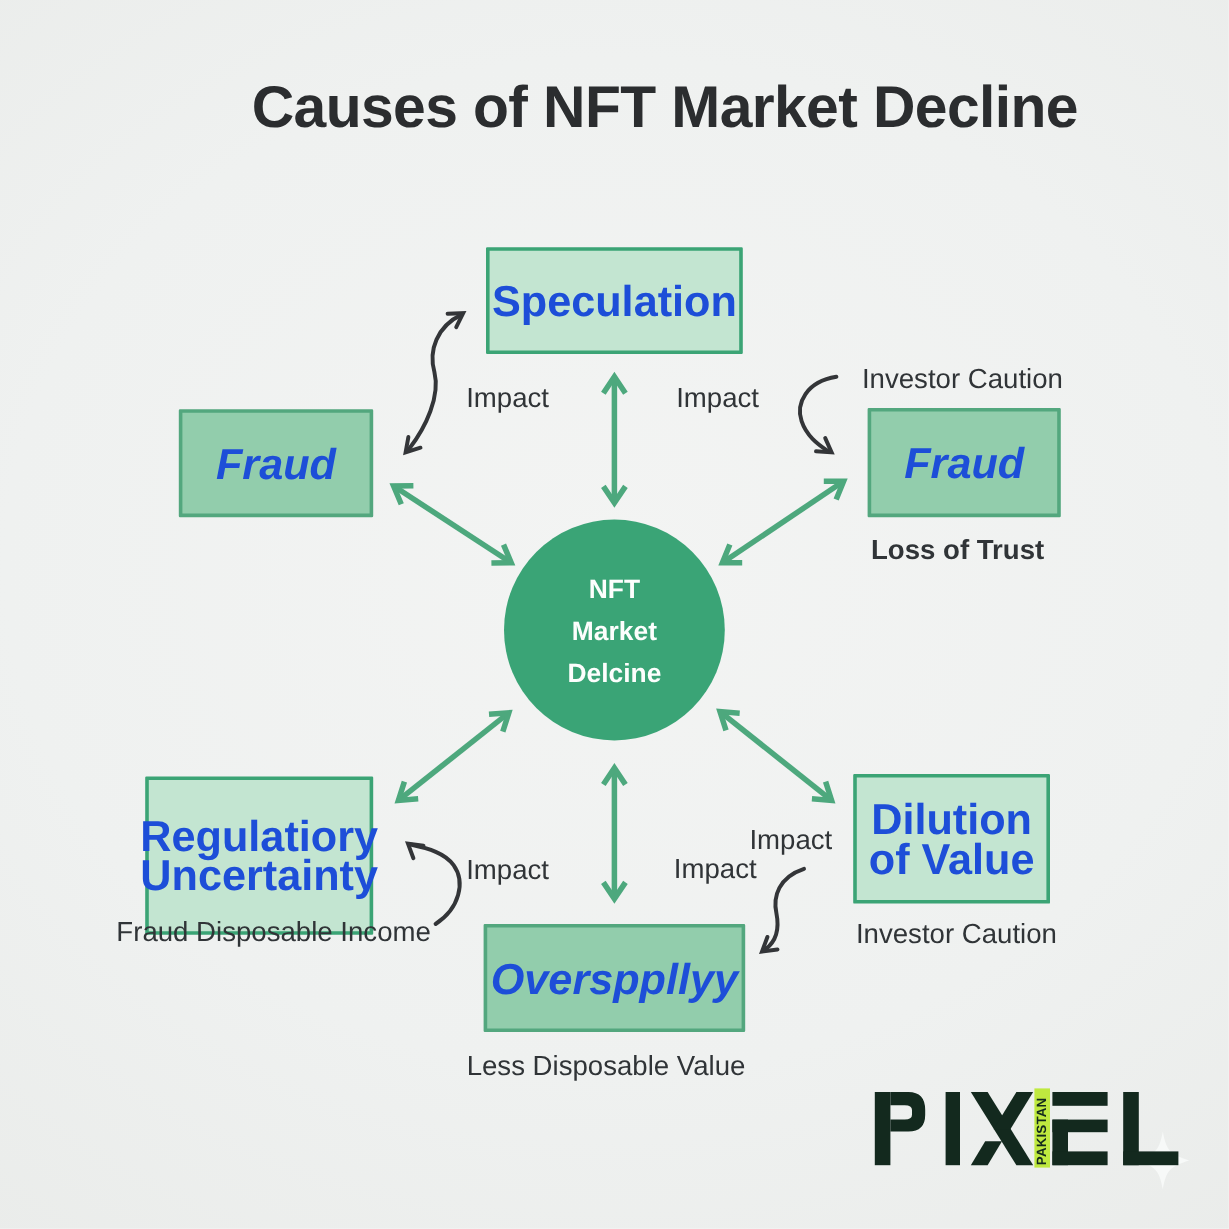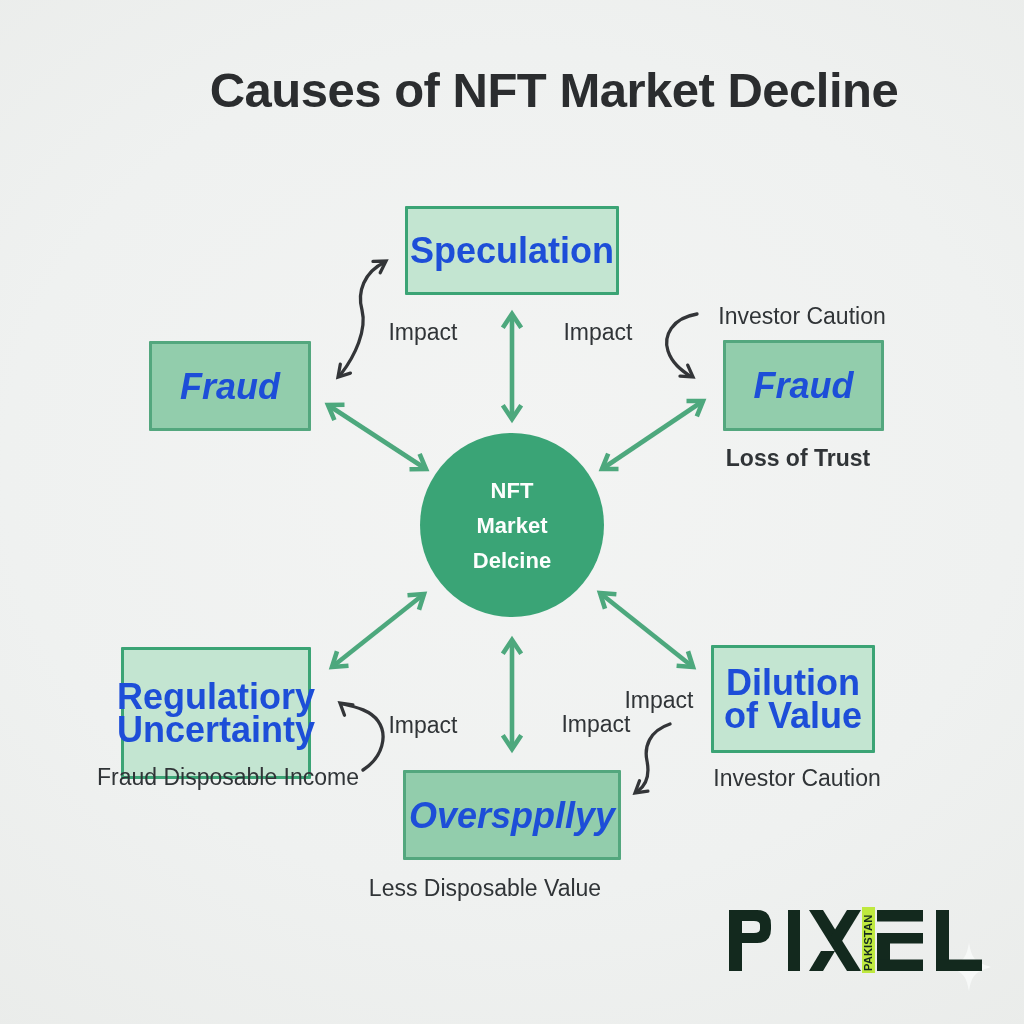--- a/index.html
+++ b/index.html
@@ -95,14 +95,14 @@
 
   <div class="lbl" style="left:423px; top:332px;">Impact</div>
   <div class="lbl" style="left:598px; top:332px;">Impact</div>
   <div class="lbl" style="left:802px; top:316px;">Investor Caution</div>
   <div class="lbl" style="left:798px; top:458px;font-weight:bold;">Loss of Trust</div>
   <div class="lbl" style="left:423px; top:725px;">Impact</div>
   <div class="lbl" style="left:596px; top:724px;">Impact</div>
   <div class="lbl" style="left:659px; top:700px;">Impact</div>
   <div class="lbl" style="left:228px; top:777px;">Fraud Disposable Income</div>
   <div class="lbl" style="left:797px; top:778px;">Investor Caution</div>
-  <div class="lbl" style="left:485px; top:888px;">Less Disposable Value</div>
+  <div class="lbl" style="left:505px; top:888px;">Less Disposable Value</div>
 </div>
 
 </body></html>

